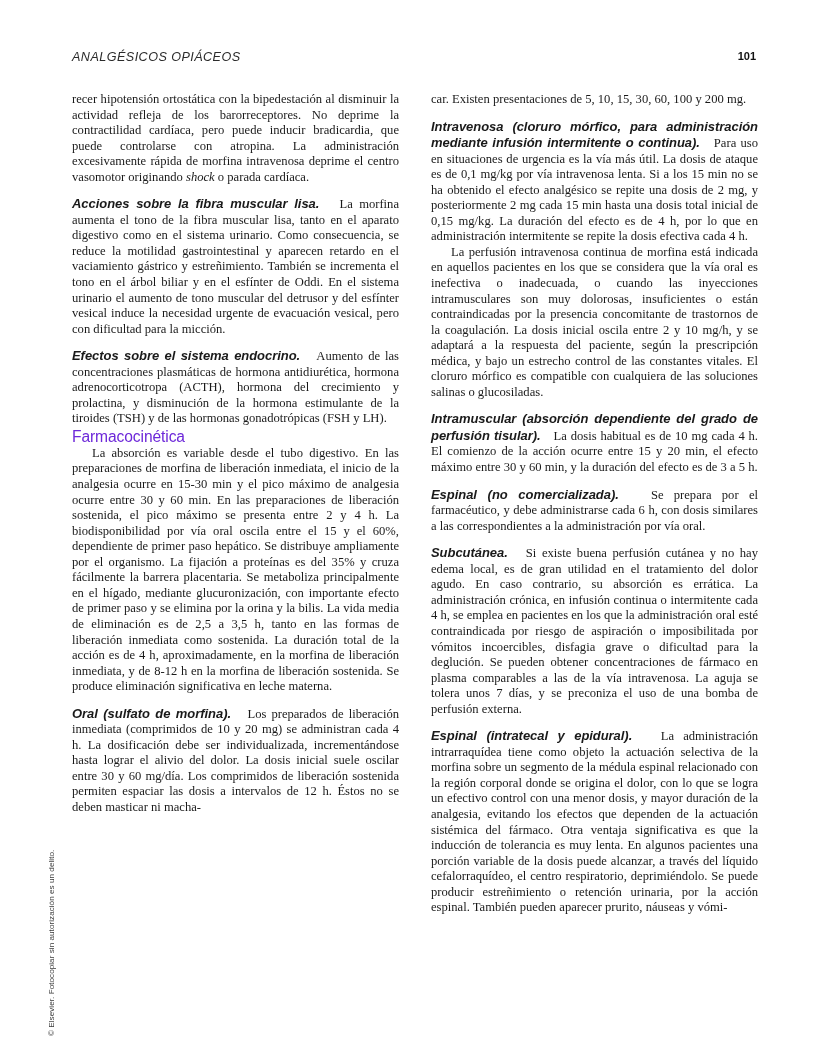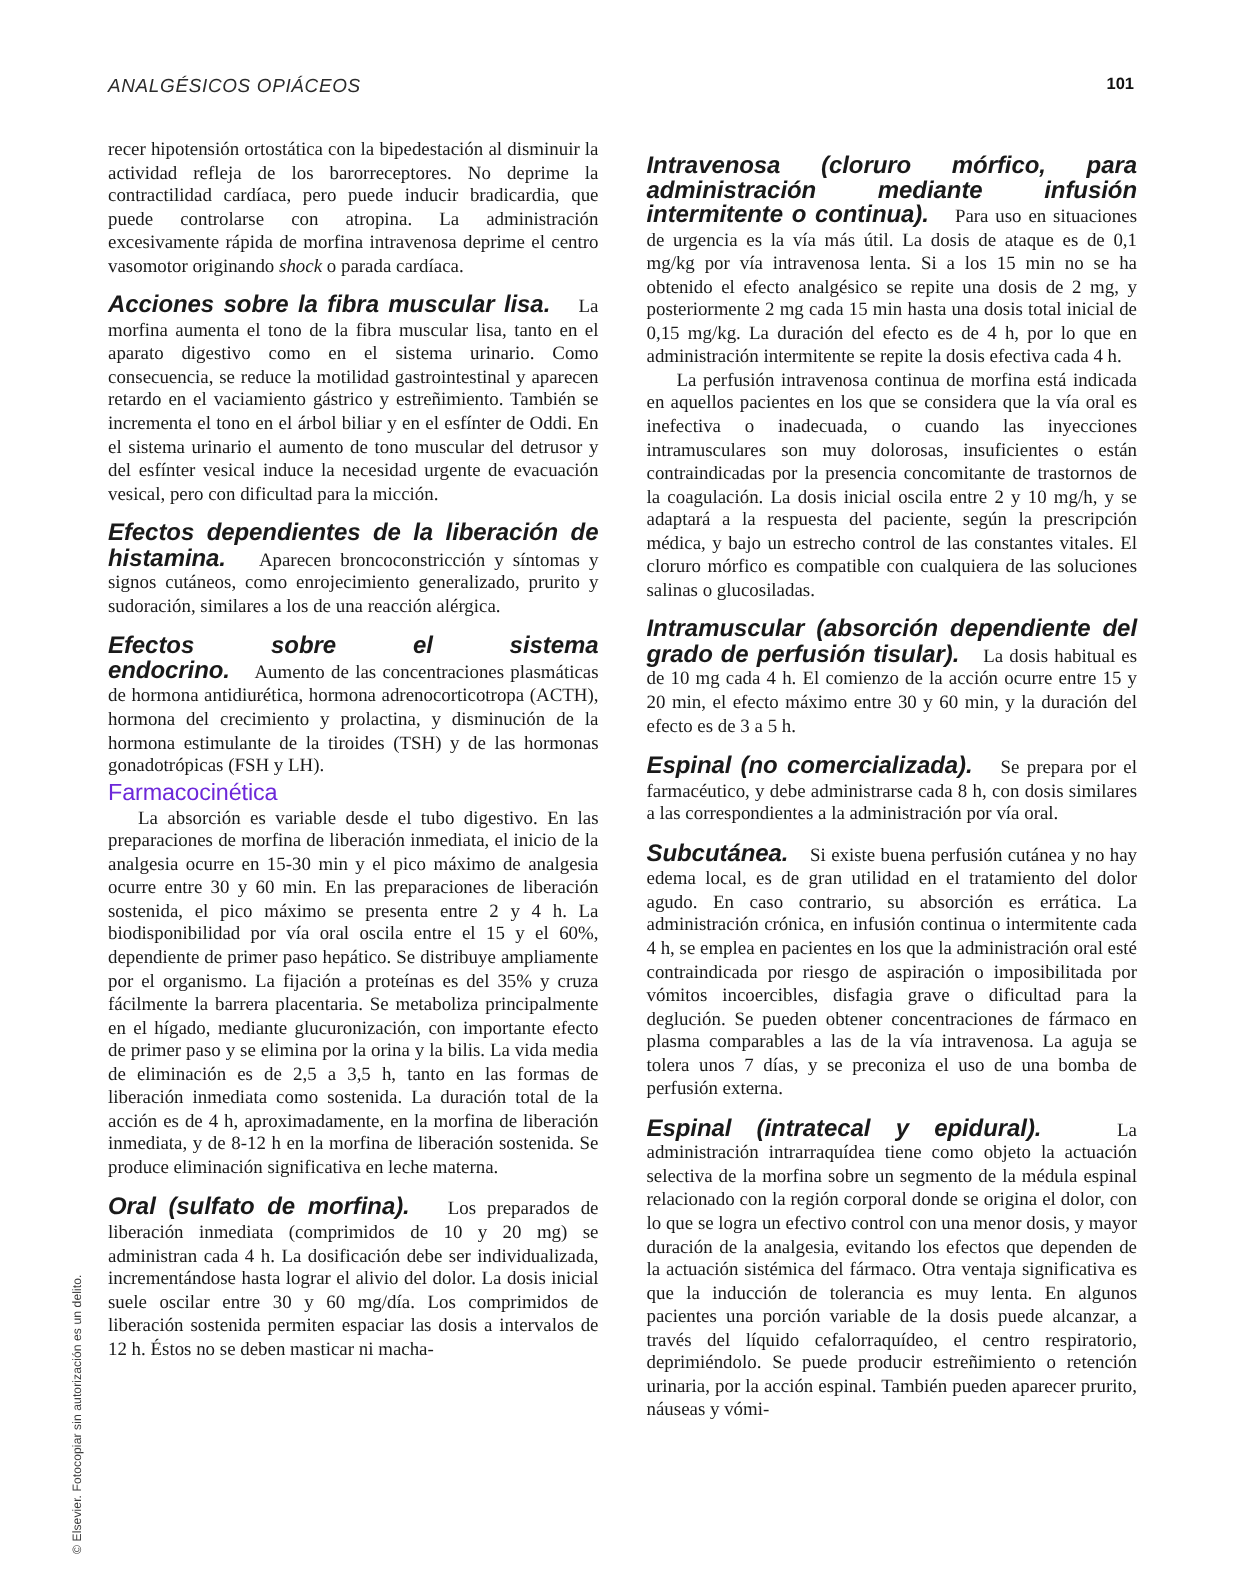--- a/index.html
+++ b/index.html
@@ -73,21 +73,21 @@
     -webkit-hyphens: manual;
   }
   p.indent { text-indent: 20px; }
   p.gap    { margin-top: 11px; }
 
   
   .runin {
     font-family: "Liberation Sans", "DejaVu Sans", sans-serif;
     font-weight: bold;
     font-style: italic;
-    font-size: 16px;
+    font-size: 13px;
     letter-spacing: -0.05px;
   }
   .runin-gap { display: inline; }
   .runin-gap::after {
     content: "\00a0\00a0\00a0";
   }
 
   
   h2.section-head {
     margin: 0;
@@ -144,43 +144,43 @@
   </div>
 
   <div class="columns">
 
     <div class="col col-left">
 
       <p class="body"><span>recer hipotensión ortostática con la bipedestación al disminuir la actividad refleja de los barorreceptores. No deprime la contractilidad cardíaca, pero puede inducir bradicardia, que puede controlarse con atropina. La administración excesivamente rápida de morfina intravenosa deprime el centro vasomotor originando </span><em class="it">shock</em><span> o parada cardíaca.</span></p>
 
       <p class="body gap"><span class="runin runin-gap">Acciones sobre la fibra muscular lisa.</span><span>La morfina aumenta el tono de la fibra muscular lisa, tanto en el aparato digestivo como en el sistema urinario. Como consecuencia, se reduce la motilidad gastrointestinal y aparecen retardo en el vaciamiento gástrico y estreñimiento. También se incrementa el tono en el árbol biliar y en el esfínter de Oddi. En el sistema urinario el aumento de tono muscular del detrusor y del esfínter vesical induce la necesidad urgente de evacuación vesical, pero con dificultad para la micción.</span></p>
 
-      <p class="body gap"><span class="runin runin-gap">Efectos dependientes de la liberación de histamina.</span><span>Aparecen broncoconstricción y síntomas y signos cutáneos, como enrojecimiento generalizado, prurito y sudoración, similares a los de una reacción alérgica.</span></p>
 
       <p class="body gap"><span class="runin runin-gap">Efectos sobre el sistema endocrino.</span><span>Aumento de las concentraciones plasmáticas de hormona antidiurética, hormona adrenocorticotropa (ACTH), hormona del crecimiento y prolactina, y disminución de la hormona estimulante de la tiroides (TSH) y de las hormonas gonadotrópicas (FSH y LH).</span></p>
 
       <h2 class="section-head head-gap-before">Farmacocinética</h2>
 
       <p class="body indent head-gap-after">La absorción es variable desde el tubo digestivo. En las preparaciones de morfina de liberación inmediata, el inicio de la analgesia ocurre en 15-30 min y el pico máximo de analgesia ocurre entre 30 y 60 min. En las preparaciones de liberación sostenida, el pico máximo se presenta entre 2 y 4 h. La biodisponibilidad por vía oral oscila entre el 15 y el 60%, dependiente de primer paso hepático. Se distribuye ampliamente por el organismo. La fijación a proteínas es del 35% y cruza fácilmente la barrera placentaria. Se metaboliza principalmente en el hígado, mediante glucuronización, con importante efecto de primer paso y se elimina por la orina y la bilis. La vida media de eliminación es de 2,5 a 3,5 h, tanto en las formas de liberación inmediata como sostenida. La duración total de la acción es de 4 h, aproximadamente, en la morfina de liberación inmediata, y de 8-12 h en la morfina de liberación sostenida. Se produce eliminación significativa en leche materna.</p>
 
 
       <p class="body gap"><span class="runin runin-gap">Oral (sulfato de morfina).</span><span>Los preparados de liberación inmediata (comprimidos de 10 y 20 mg) se administran cada 4 h. La dosificación debe ser individualizada, incrementándose hasta lograr el alivio del dolor. La dosis inicial suele oscilar entre 30 y 60 mg/día. Los comprimidos de liberación sostenida permiten espaciar las dosis a intervalos de 12 h. Éstos no se deben masticar ni macha-</span></p>
 
     </div>
 
     <div class="col col-right">
 
+      <p class="body">car. Existen presentaciones de 5, 10, 15, 30, 60, 100 y 200 mg.</p>
 
       <p class="body gap"><span class="runin runin-gap">Intravenosa (cloruro mórfico, para administración mediante infusión intermitente o continua).</span><span>Para uso en situaciones de urgencia es la vía más útil. La dosis de ataque es de 0,1 mg/kg por vía intravenosa lenta. Si a los 15 min no se ha obtenido el efecto analgésico se repite una dosis de 2 mg, y posteriormente 2 mg cada 15 min hasta una dosis total inicial de 0,15 mg/kg. La duración del efecto es de 4 h, por lo que en administración intermitente se repite la dosis efectiva cada 4 h.</span></p>
 
       <p class="body indent">La perfusión intravenosa continua de morfina está indicada en aquellos pacientes en los que se considera que la vía oral es inefectiva o inadecuada, o cuando las inyecciones intramusculares son muy dolorosas, insuficientes o están contraindicadas por la presencia concomitante de trastornos de la coagulación. La dosis inicial oscila entre 2 y 10 mg/h, y se adaptará a la respuesta del paciente, según la prescripción médica, y bajo un estrecho control de las constantes vitales. El cloruro mórfico es compatible con cualquiera de las soluciones salinas o glucosiladas.</p>
 
       <p class="body gap"><span class="runin runin-gap">Intramuscular (absorción dependiente del grado de perfusión tisular).</span><span>La dosis habitual es de 10 mg cada 4 h. El comienzo de la acción ocurre entre 15 y 20 min, el efecto máximo entre 30 y 60 min, y la duración del efecto es de 3 a 5 h.</span></p>
 
-      <p class="body gap"><span class="runin runin-gap">Espinal (no comercializada).</span><span>Se prepara por el farmacéutico, y debe administrarse cada 8 h, con dosis similares a las correspondientes a la administración por vía oral.</span></p>
+      <p class="body gap"><span class="runin runin-gap">Espinal (no comercializada).</span><span>Se prepara por el farmacéutico, y debe administrarse cada 6 h, con dosis similares a las correspondientes a la administración por vía oral.</span></p>
 
       <p class="body gap"><span class="runin runin-gap">Subcutánea.</span><span>Si existe buena perfusión cutánea y no hay edema local, es de gran utilidad en el tratamiento del dolor agudo. En caso contrario, su absorción es errática. La administración crónica, en infusión continua o intermitente cada 4 h, se emplea en pacientes en los que la administración oral esté contraindicada por riesgo de aspiración o imposibilitada por vómitos incoercibles, disfagia grave o dificultad para la deglución. Se pueden obtener concentraciones de fármaco en plasma comparables a las de la vía intravenosa. La aguja se tolera unos 7 días, y se preconiza el uso de una bomba de perfusión externa.</span></p>
 
       <p class="body gap"><span class="runin runin-gap">Espinal (intratecal y epidural).</span><span>La administración intrarraquídea tiene como objeto la actuación selectiva de la morfina sobre un segmento de la médula espinal relacionado con la región corporal donde se origina el dolor, con lo que se logra un efectivo control con una menor dosis, y mayor duración de la analgesia, evitando los efectos que dependen de la actuación sistémica del fármaco. Otra ventaja significativa es que la inducción de tolerancia es muy lenta. En algunos pacientes una porción variable de la dosis puede alcanzar, a través del líquido cefalorraquídeo, el centro respiratorio, deprimiéndolo. Se puede producir estreñimiento o retención urinaria, por la acción espinal. También pueden aparecer prurito, náuseas y vómi-</span></p>
 
     </div>
 
   </div>
 
 </div>

